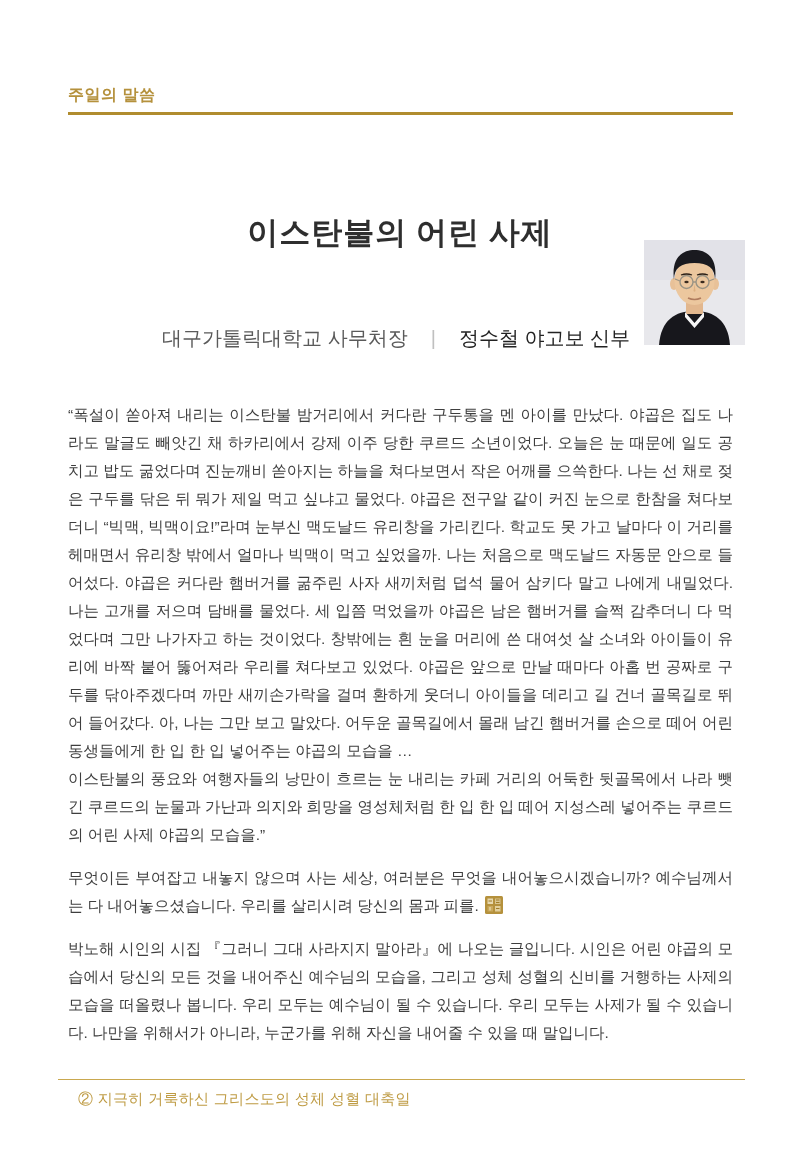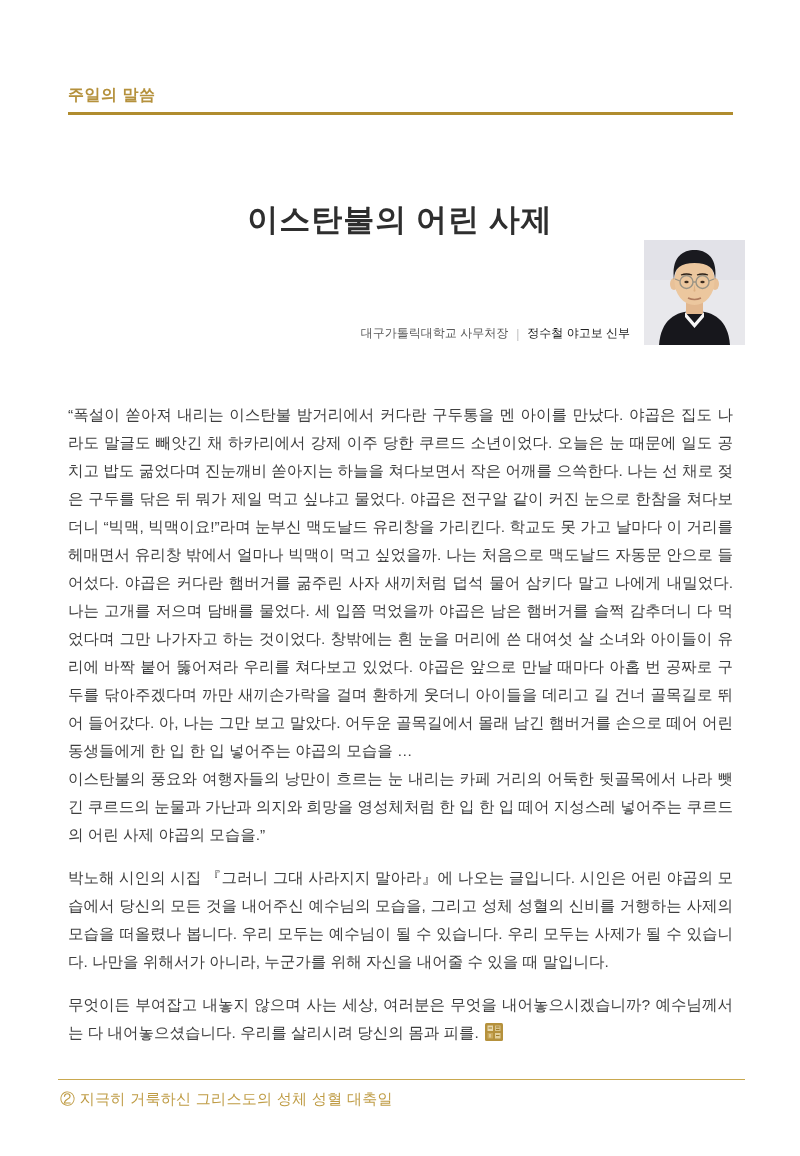--- a/index.html
+++ b/index.html
@@ -27,36 +27,36 @@
     left: 68px;
     top: 100px;
     width: 665px;
     height: 3px;
     background: #b08c2e;
   }
   .page-title {
     position: absolute;
     left: 0;
     right: 0;
-    top: 187px;
+    top: 200px;
     text-align: center;
     font-family: "Liberation Serif", "DejaVu Serif", serif;
     font-size: 31px;
     font-weight: 600;
     color: #2e2e2e;
     letter-spacing: 1px;
   }
   .byline {
     position: absolute;
     top: 313px;
     right: 170px;
     display: flex;
     align-items: center;
-    gap: 8px;
-    font-size: 12px;
+    gap: 23px;
+    font-size: 20px;
     white-space: nowrap;
   }
   .byline .affiliation { color: #5a5a5a; }
   .byline .separator { color: #c0c0c0; font-weight: 400; }
   .byline .author-name { color: #222222; font-weight: 400; }
   .author-photo {
     position: absolute;
     left: 644px;
     top: 228px;
     width: 101px;
@@ -86,21 +86,21 @@
   .footer-rule {
     position: absolute;
     left: 58px;
     top: 1067px;
     width: 687px;
     height: 1px;
     background: #c9a84f;
   }
   .footer-label {
     position: absolute;
-    left: 60px;
+    left: 78px;
     top: 1078px;
     font-size: 15px;
     color: #bf9c45;
     letter-spacing: 0.3px;
   }
 </style>
 </head>
 <body>
 
 <div class="page">
@@ -153,36 +153,36 @@
       <path d="M44 58 Q50.5 61 57 58" fill="none" stroke="#b07c5e" stroke-width="1.6"></path>
     </svg>
   </div>
 
   <div class="body-text">
     <p>
       <span>“폭설이 쏟아져 내리는 이스탄불 밤거리에서 커다란 구두통을 멘 아이를 만났다. 야곱은 집도 나라도 말글도 빼앗긴 채 하카리에서 강제 이주 당한 쿠르드 소년이었다. 오늘은 눈 때문에 일도 공치고 밥도 굶었다며 진눈깨비 쏟아지는 하늘을 쳐다보면서 작은 어깨를 으쓱한다. 나는 선 채로 젖은 구두를 닦은 뒤 뭐가 제일 먹고 싶냐고 물었다. 야곱은 전구알 같이 커진 눈으로 한참을 쳐다보더니 “빅맥, 빅맥이요!”라며 눈부신 맥도날드 유리창을 가리킨다. 학교도 못 가고 날마다 이 거리를 헤매면서 유리창 밖에서 얼마나 빅맥이 먹고 싶었을까. 나는 처음으로 맥도날드 자동문 안으로 들어섰다. 야곱은 커다란 햄버거를 굶주린 사자 새끼처럼 덥석 물어 삼키다 말고 나에게 내밀었다. 나는 고개를 저으며 담배를 물었다. 세 입쯤 먹었을까 야곱은 남은 햄버거를 슬쩍 감추더니 다 먹었다며 그만 나가자고 하는 것이었다. 창밖에는 흰 눈을 머리에 쓴 대여섯 살 소녀와 아이들이 유리에 바짝 붙어 뚫어져라 우리를 쳐다보고 있었다. 야곱은 앞으로 만날 때마다 아홉 번 공짜로 구두를 닦아주겠다며 까만 새끼손가락을 걸며 환하게 웃더니 아이들을 데리고 길 건너 골목길로 뛰어 들어갔다. 아, 나는 그만 보고 말았다. 어두운 골목길에서 몰래 남긴 햄버거를 손으로 떼어 어린 동생들에게 한 입 한 입 넣어주는 야곱의 모습을 …</span>
       <br>
       <span>이스탄불의 풍요와 여행자들의 낭만이 흐르는 눈 내리는 카페 거리의 어둑한 뒷골목에서 나라 뺏긴 쿠르드의 눈물과 가난과 의지와 희망을 영성체처럼 한 입 한 입 떼어 지성스레 넣어주는 쿠르드의 어린 사제 야곱의 모습을.”</span>
     </p>
-    <p>박노해 시인의 시집 『그러니 그대 사라지지 말아라』에 나오는 글입니다. 시인은 어린 야곱의 모습에서 당신의 모든 것을 내어주신 예수님의 모습을, 그리고 성체 성혈의 신비를 거행하는 사제의 모습을 떠올렸나 봅니다. 우리 모두는 예수님이 될 수 있습니다. 우리 모두는 사제가 될 수 있습니다. 나만을 위해서가 아니라, 누군가를 위해 자신을 내어줄 수 있을 때 말입니다.</p>
     <p>
       <span>무엇이든 부여잡고 내놓지 않으며 사는 세상, 여러분은 무엇을 내어놓으시겠습니까? 예수님께서는 다 내어놓으셨습니다. 우리를 살리시려 당신의 몸과 피를.</span><span class="seal-icon">
         <svg viewBox="0 0 18 18" xmlns="http://www.w3.org/2000/svg">
           <rect width="18" height="18" rx="1.5" fill="#b5913c"></rect>
           <rect x="2.5" y="2.5" width="5.5" height="5.5" fill="#e7d8ae"></rect>
           <rect x="10" y="2.5" width="5.5" height="5.5" fill="#d9c48c"></rect>
           <rect x="2.5" y="10" width="5.5" height="5.5" fill="#caa95c"></rect>
           <rect x="10" y="10" width="5.5" height="5.5" fill="#e2cf9b"></rect>
           <line x1="3.5" y1="5" x2="7" y2="5" stroke="#a07d28" stroke-width="1"></line>
           <line x1="11" y1="4" x2="14.5" y2="4" stroke="#a07d28" stroke-width="1"></line>
           <line x1="11" y1="6.5" x2="14.5" y2="6.5" stroke="#a07d28" stroke-width="1"></line>
           <line x1="5" y1="11" x2="5" y2="14.5" stroke="#f0e6c4" stroke-width="1"></line>
           <line x1="11" y1="12.5" x2="14.5" y2="12.5" stroke="#a07d28" stroke-width="1"></line>
         </svg>
       </span>
     </p>
+    <p>박노해 시인의 시집 『그러니 그대 사라지지 말아라』에 나오는 글입니다. 시인은 어린 야곱의 모습에서 당신의 모든 것을 내어주신 예수님의 모습을, 그리고 성체 성혈의 신비를 거행하는 사제의 모습을 떠올렸나 봅니다. 우리 모두는 예수님이 될 수 있습니다. 우리 모두는 사제가 될 수 있습니다. 나만을 위해서가 아니라, 누군가를 위해 자신을 내어줄 수 있을 때 말입니다.</p>
   </div>
 
   <div class="footer-rule"></div>
 
   <div class="footer-label">② 지극히 거룩하신 그리스도의 성체 성혈 대축일</div>
 
 </div>
 
 </body></html>

